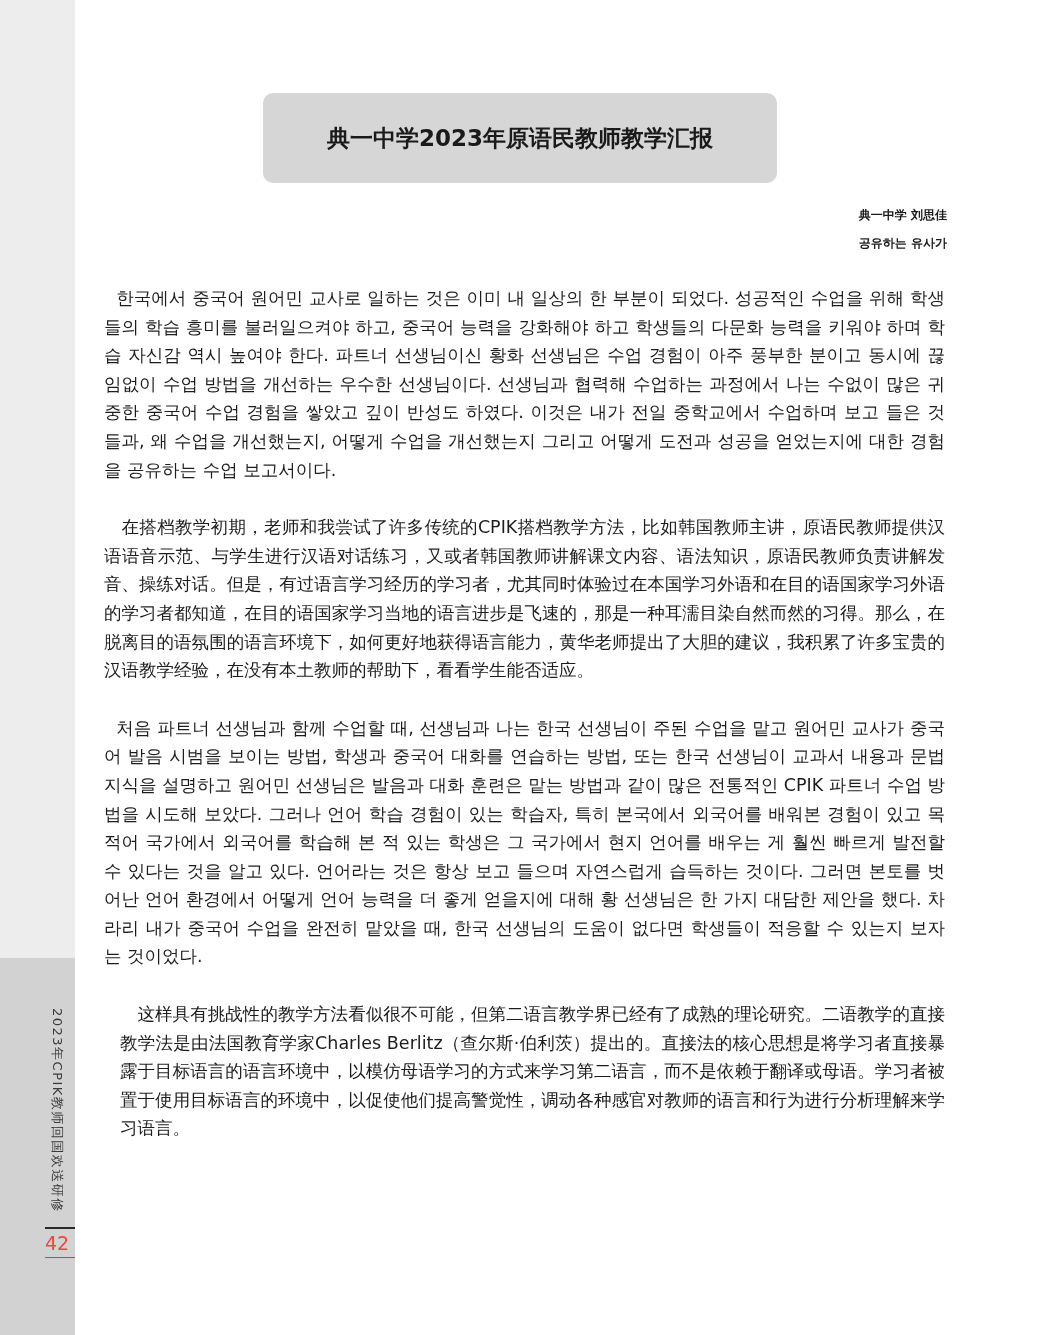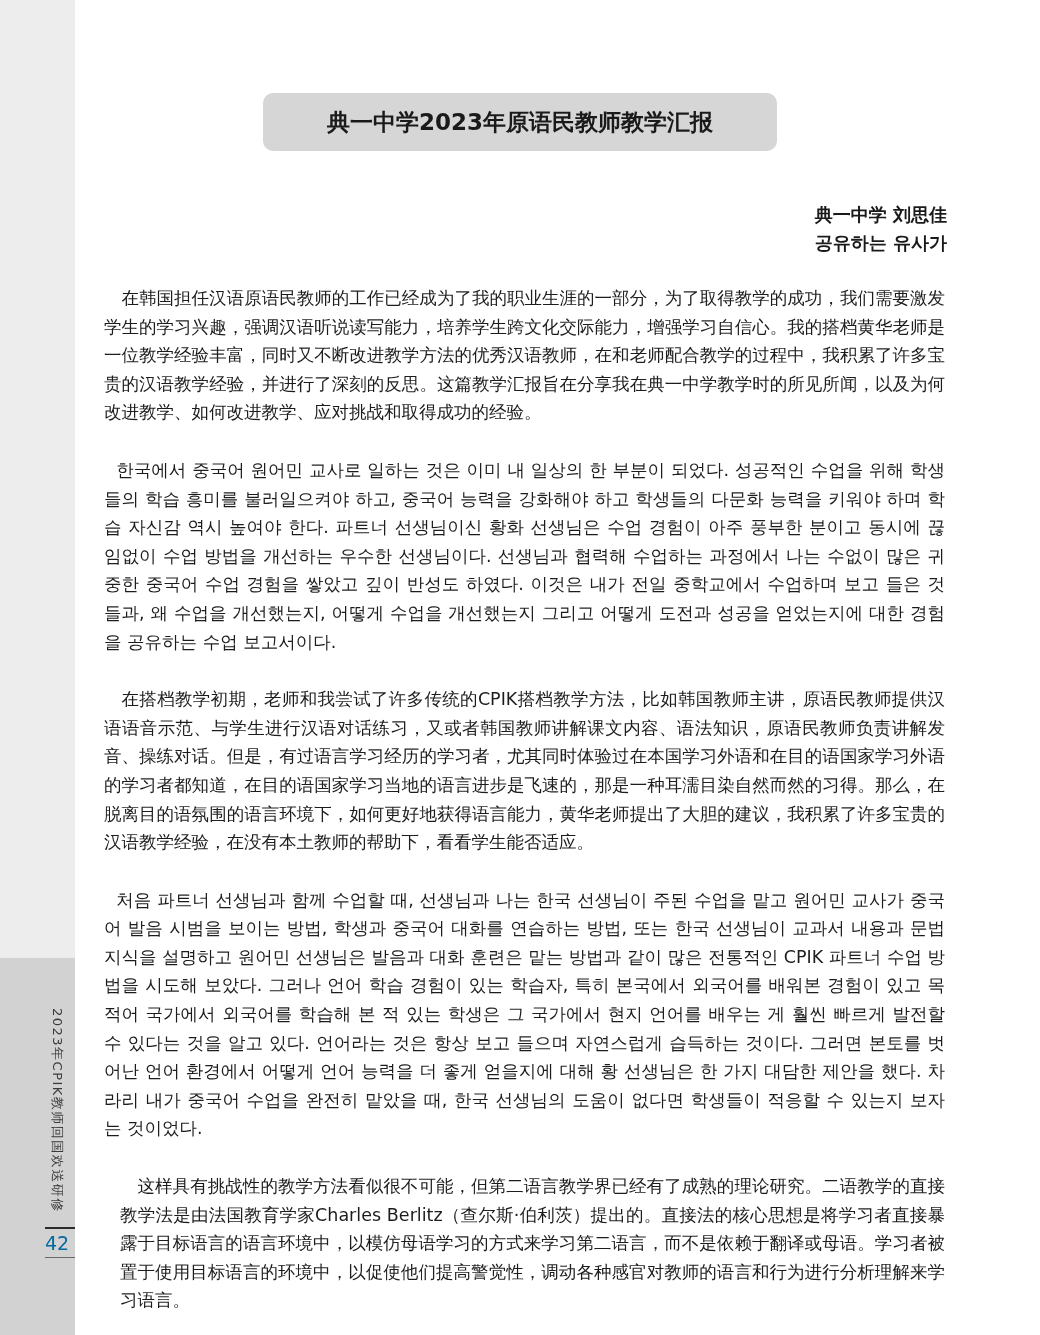--- a/index.html
+++ b/index.html
@@ -49,28 +49,28 @@
     left: 45px; top: 1257px;
     width: 30px; height: 1px;
     background: #6a6a6a;
   }
   .page-num {
     position: absolute;
     left: 45px; top: 1231px;
     width: 30px;
     font-size: 19px;
     line-height: 24px;
-    color: #0369a1;
+    color: #ef4444;
     text-align: left;
   }
   
   .title-box {
     position: absolute;
     left: 263px; top: 93px;
-    width: 514px; height: 58px;
+    width: 514px; height: 90px;
     background: #d6d6d6;
     border-radius: 10px;
     display: flex;
     flex-direction: column;
     align-items: center;
     justify-content: center;
     text-align: center;
   }
   .title-box .t-line {
     font-size: 23px;
@@ -79,21 +79,21 @@
     color: #1a1a1a;
     white-space: nowrap;
   }
   
   .author-block {
     position: absolute;
     right: 93px; top: 201px;
     text-align: right;
   }
   .author-block .a-line {
-    font-size: 18px;
+    font-size: 12px;
     line-height: 28px;
     font-weight: bold;
     color: #1a1a1a;
     white-space: nowrap;
   }
   
   .content {
     position: absolute;
     left: 104px; top: 284px;
     width: 841px;
@@ -124,20 +124,19 @@
   <div class="title-box">
     <div class="t-line">典一中学2023年原语民教师教学汇报</div>
   </div>
 
   <div class="author-block">
     <div class="a-line">典一中学 刘思佳</div>
     <div class="a-line">공유하는 유사가</div>
   </div>
 
   <div class="content">
-    <p class="zh">在韩国担任汉语原语民教师的工作已经成为了我的职业生涯的一部分，为了取得教学的成功，我们需要激发学生的学习兴趣，强调汉语听说读写能力，培养学生跨文化交际能力，增强学习自信心。我的搭档黄华老师是一位教学经验丰富，同时又不断改进教学方法的优秀汉语教师，在和老师配合教学的过程中，我积累了许多宝贵的汉语教学经验，并进行了深刻的反思。这篇教学汇报旨在分享我在典一中学教学时的所见所闻，以及为何改进教学、如何改进教学、应对挑战和取得成功的经验。</p>
     <p class="ko">한국에서 중국어 원어민 교사로 일하는 것은 이미 내 일상의 한 부분이 되었다. 성공적인 수업을 위해 학생들의 학습 흥미를 불러일으켜야 하고, 중국어 능력을 강화해야 하고 학생들의 다문화 능력을 키워야 하며 학습 자신감 역시 높여야 한다. 파트너 선생님이신 황화 선생님은 수업 경험이 아주 풍부한 분이고 동시에 끊임없이 수업 방법을 개선하는 우수한 선생님이다. 선생님과 협력해 수업하는 과정에서 나는 수없이 많은 귀중한 중국어 수업 경험을 쌓았고 깊이 반성도 하였다. 이것은 내가 전일 중학교에서 수업하며 보고 들은 것들과, 왜 수업을 개선했는지, 어떻게 수업을 개선했는지 그리고 어떻게 도전과 성공을 얻었는지에 대한 경험을 공유하는 수업 보고서이다.</p>
     <p class="zh">在搭档教学初期，老师和我尝试了许多传统的CPIK搭档教学方法，比如韩国教师主讲，原语民教师提供汉语语音示范、与学生进行汉语对话练习，又或者韩国教师讲解课文内容、语法知识，原语民教师负责讲解发音、操练对话。但是，有过语言学习经历的学习者，尤其同时体验过在本国学习外语和在目的语国家学习外语的学习者都知道，在目的语国家学习当地的语言进步是飞速的，那是一种耳濡目染自然而然的习得。那么，在脱离目的语氛围的语言环境下，如何更好地获得语言能力，黄华老师提出了大胆的建议，我积累了许多宝贵的汉语教学经验，在没有本土教师的帮助下，看看学生能否适应。</p>
     <p class="ko">처음 파트너 선생님과 함께 수업할 때, 선생님과 나는 한국 선생님이 주된 수업을 맡고 원어민 교사가 중국어 발음 시범을 보이는 방법, 학생과 중국어 대화를 연습하는 방법, 또는 한국 선생님이 교과서 내용과 문법 지식을 설명하고 원어민 선생님은 발음과 대화 훈련은 맡는 방법과 같이 많은 전통적인 CPIK 파트너 수업 방법을 시도해 보았다. 그러나 언어 학습 경험이 있는 학습자, 특히 본국에서 외국어를 배워본 경험이 있고 목적어 국가에서 외국어를 학습해 본 적 있는 학생은 그 국가에서 현지 언어를 배우는 게 훨씬 빠르게 발전할 수 있다는 것을 알고 있다. 언어라는 것은 항상 보고 들으며 자연스럽게 습득하는 것이다. 그러면 본토를 벗어난 언어 환경에서 어떻게 언어 능력을 더 좋게 얻을지에 대해 황 선생님은 한 가지 대담한 제안을 했다. 차라리 내가 중국어 수업을 완전히 맡았을 때, 한국 선생님의 도움이 없다면 학생들이 적응할 수 있는지 보자는 것이었다.</p>
     <p class="zh">这样具有挑战性的教学方法看似很不可能，但第二语言教学界已经有了成熟的理论研究。二语教学的直接教学法是由法国教育学家Charles Berlitz（查尔斯·伯利茨）提出的。直接法的核心思想是将学习者直接暴露于目标语言的语言环境中，以模仿母语学习的方式来学习第二语言，而不是依赖于翻译或母语。学习者被置于使用目标语言的环境中，以促使他们提高警觉性，调动各种感官对教师的语言和行为进行分析理解来学习语言。</p>
   </div>
 
 </div>
 
 </body></html>

